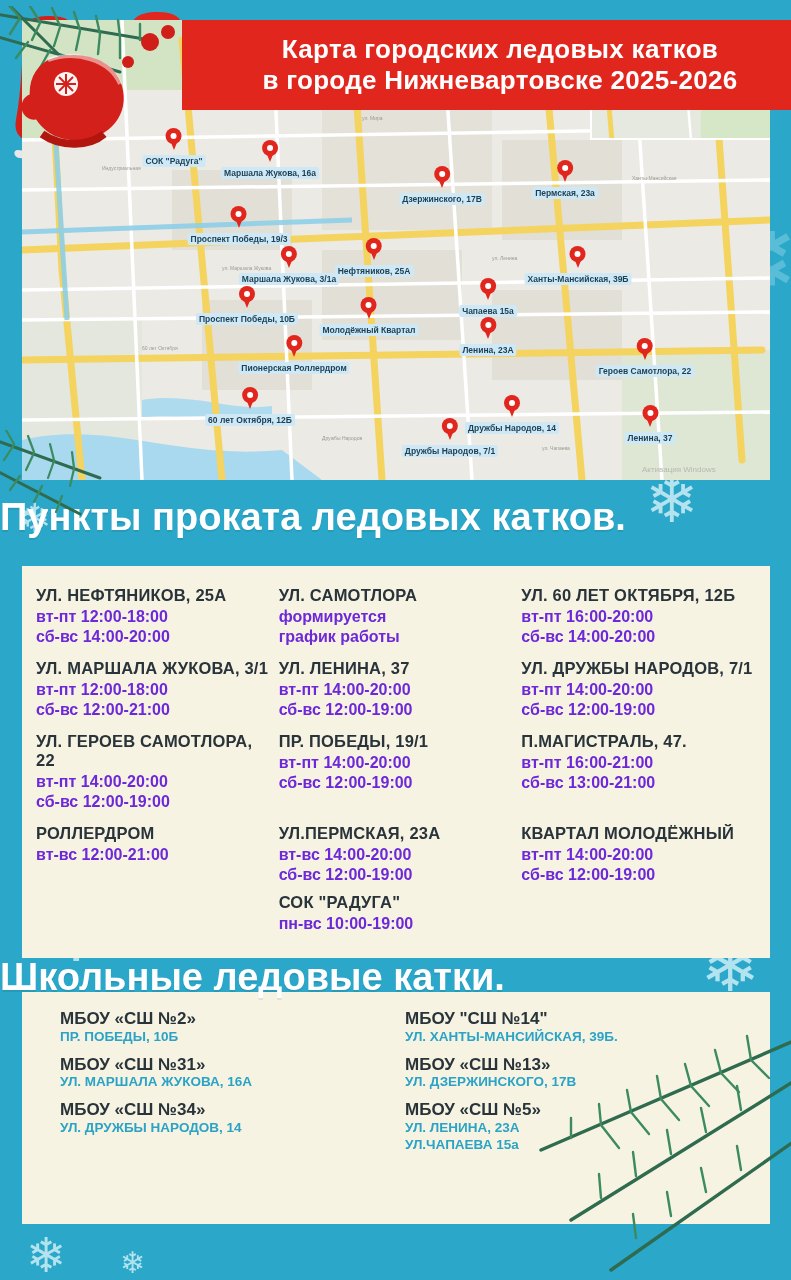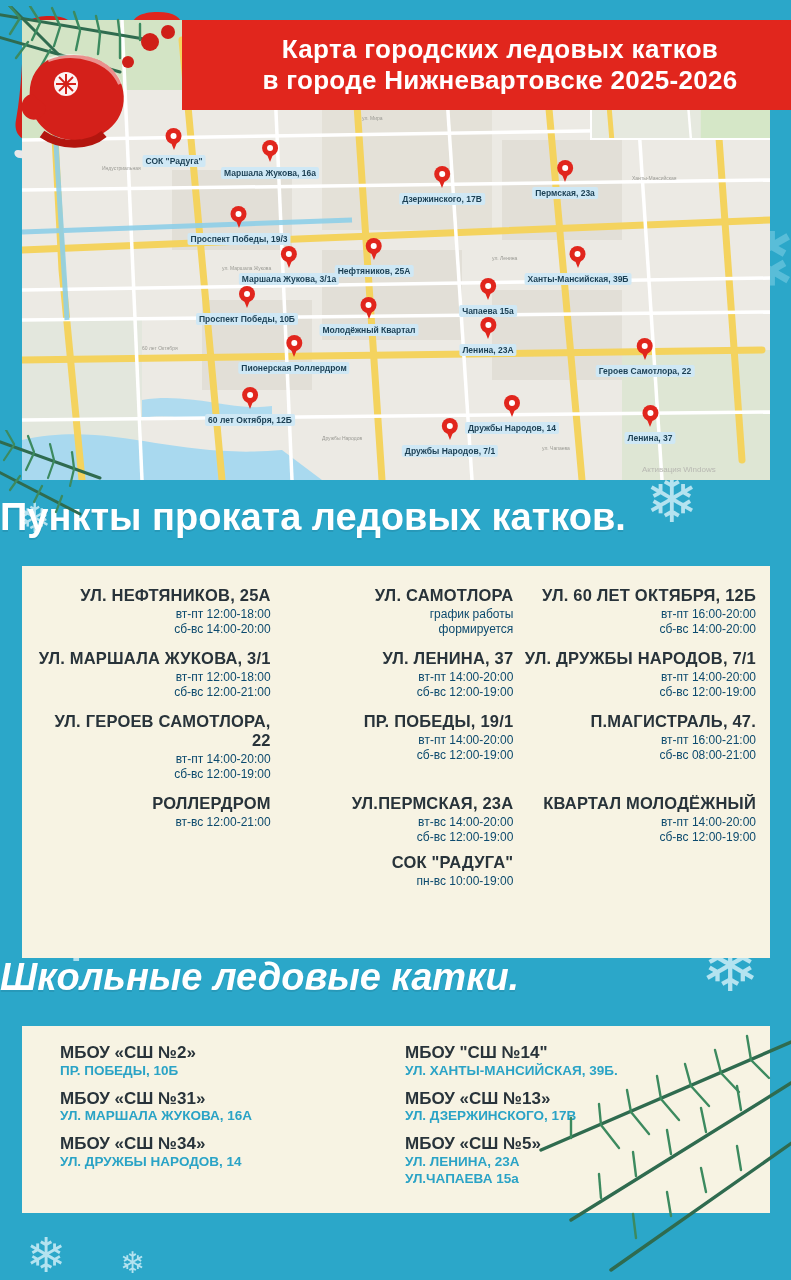--- a/index.html
+++ b/index.html
@@ -130,41 +130,41 @@
 
   
   .panel {
     position: absolute;
     left: 22px;
     width: 748px;
     background: #f7f3e3;
     z-index: 4;
   }
   #panel-rent { top: 566px; height: 392px; }
-  #panel-school { top: 1026px; height: 187px; }
+  #panel-school { top: 992px; height: 232px; }
 
   
   .rent-grid {
     display: grid;
     grid-template-columns: 1fr 1fr 1fr;
     padding: 18px 10px 0 10px;
     row-gap: 4px;
   }
-  .rent-cell { text-align: right; padding: 2px 4px 6px 4px; }
+  .rent-cell { text-align: left; padding: 2px 4px 6px 4px; }
   .rent-cell .addr {
     color: #28333a;
     font-weight: bold;
     font-size: 16.5px;
     letter-spacing: .2px;
     margin-bottom: 2px;
   }
   .rent-cell .hrs {
-    color: #0c4a6e;
-    font-weight: normal;
-    font-size: 12px;
+    color: #6d28d9;
+    font-weight: bold;
+    font-size: 16px;
     line-height: 1.25;
   }
 
   
   .school-grid {
     display: grid;
     grid-template-columns: 1fr 1fr;
     padding: 18px 30px 0 38px;
     column-gap: 10px;
     row-gap: 10px;
@@ -432,22 +432,22 @@
         <div class="rent-cell">
           <div class="addr">УЛ. НЕФТЯНИКОВ, 25А</div>
           <div class="hrs">
             <div>вт-пт 12:00-18:00</div>
             <div>сб-вс 14:00-20:00</div>
           </div>
         </div>
         <div class="rent-cell">
           <div class="addr">УЛ. САМОТЛОРА</div>
           <div class="hrs">
+            <div>формируется</div>
             <div>график работы</div>
-            <div>формируется</div>
           </div>
         </div>
         <div class="rent-cell">
           <div class="addr">УЛ. 60 ЛЕТ ОКТЯБРЯ, 12Б</div>
           <div class="hrs">
             <div>вт-пт 16:00-20:00</div>
             <div>сб-вс 14:00-20:00</div>
           </div>
         </div>
         <div class="rent-cell">
@@ -482,21 +482,21 @@
           <div class="addr">ПР. ПОБЕДЫ, 19/1</div>
           <div class="hrs">
             <div>вт-пт 14:00-20:00</div>
             <div>сб-вс 12:00-19:00</div>
           </div>
         </div>
         <div class="rent-cell">
           <div class="addr">П.МАГИСТРАЛЬ, 47.</div>
           <div class="hrs">
             <div>вт-пт 16:00-21:00</div>
-            <div>сб-вс 08:00-21:00</div>
+            <div>сб-вс 13:00-21:00</div>
           </div>
         </div>
         <div class="rent-cell">
           <div class="addr">РОЛЛЕРДРОМ</div>
           <div class="hrs">
             <div>вт-вс 12:00-21:00</div>
           </div>
         </div>
         <div class="rent-cell">
           <div class="addr">УЛ.ПЕРМСКАЯ, 23А</div>
@@ -519,21 +519,21 @@
         <div class="addr">СОК "РАДУГА"</div>
         <div class="hrs">
             <div>пн-вс 10:00-19:00</div>
           </div>
       </div>
       <div></div>
     </div>
   </div>
 
   
-  <div class="sec-head" style="top:956px;font-style:italic;">Школьные ледовые катки.</div>
+  <div class="sec-head" style="top:956px;">Школьные ледовые катки.</div>
 
   <div class="panel" id="panel-school">
     <div class="school-grid" id="school-grid">
         <div class="school-cell">
           <div class="name">МБОУ «СШ №2»</div>
           <div class="addr">
             <div>ПР. ПОБЕДЫ, 10Б</div>
           </div>
         </div>
         <div class="school-cell">

